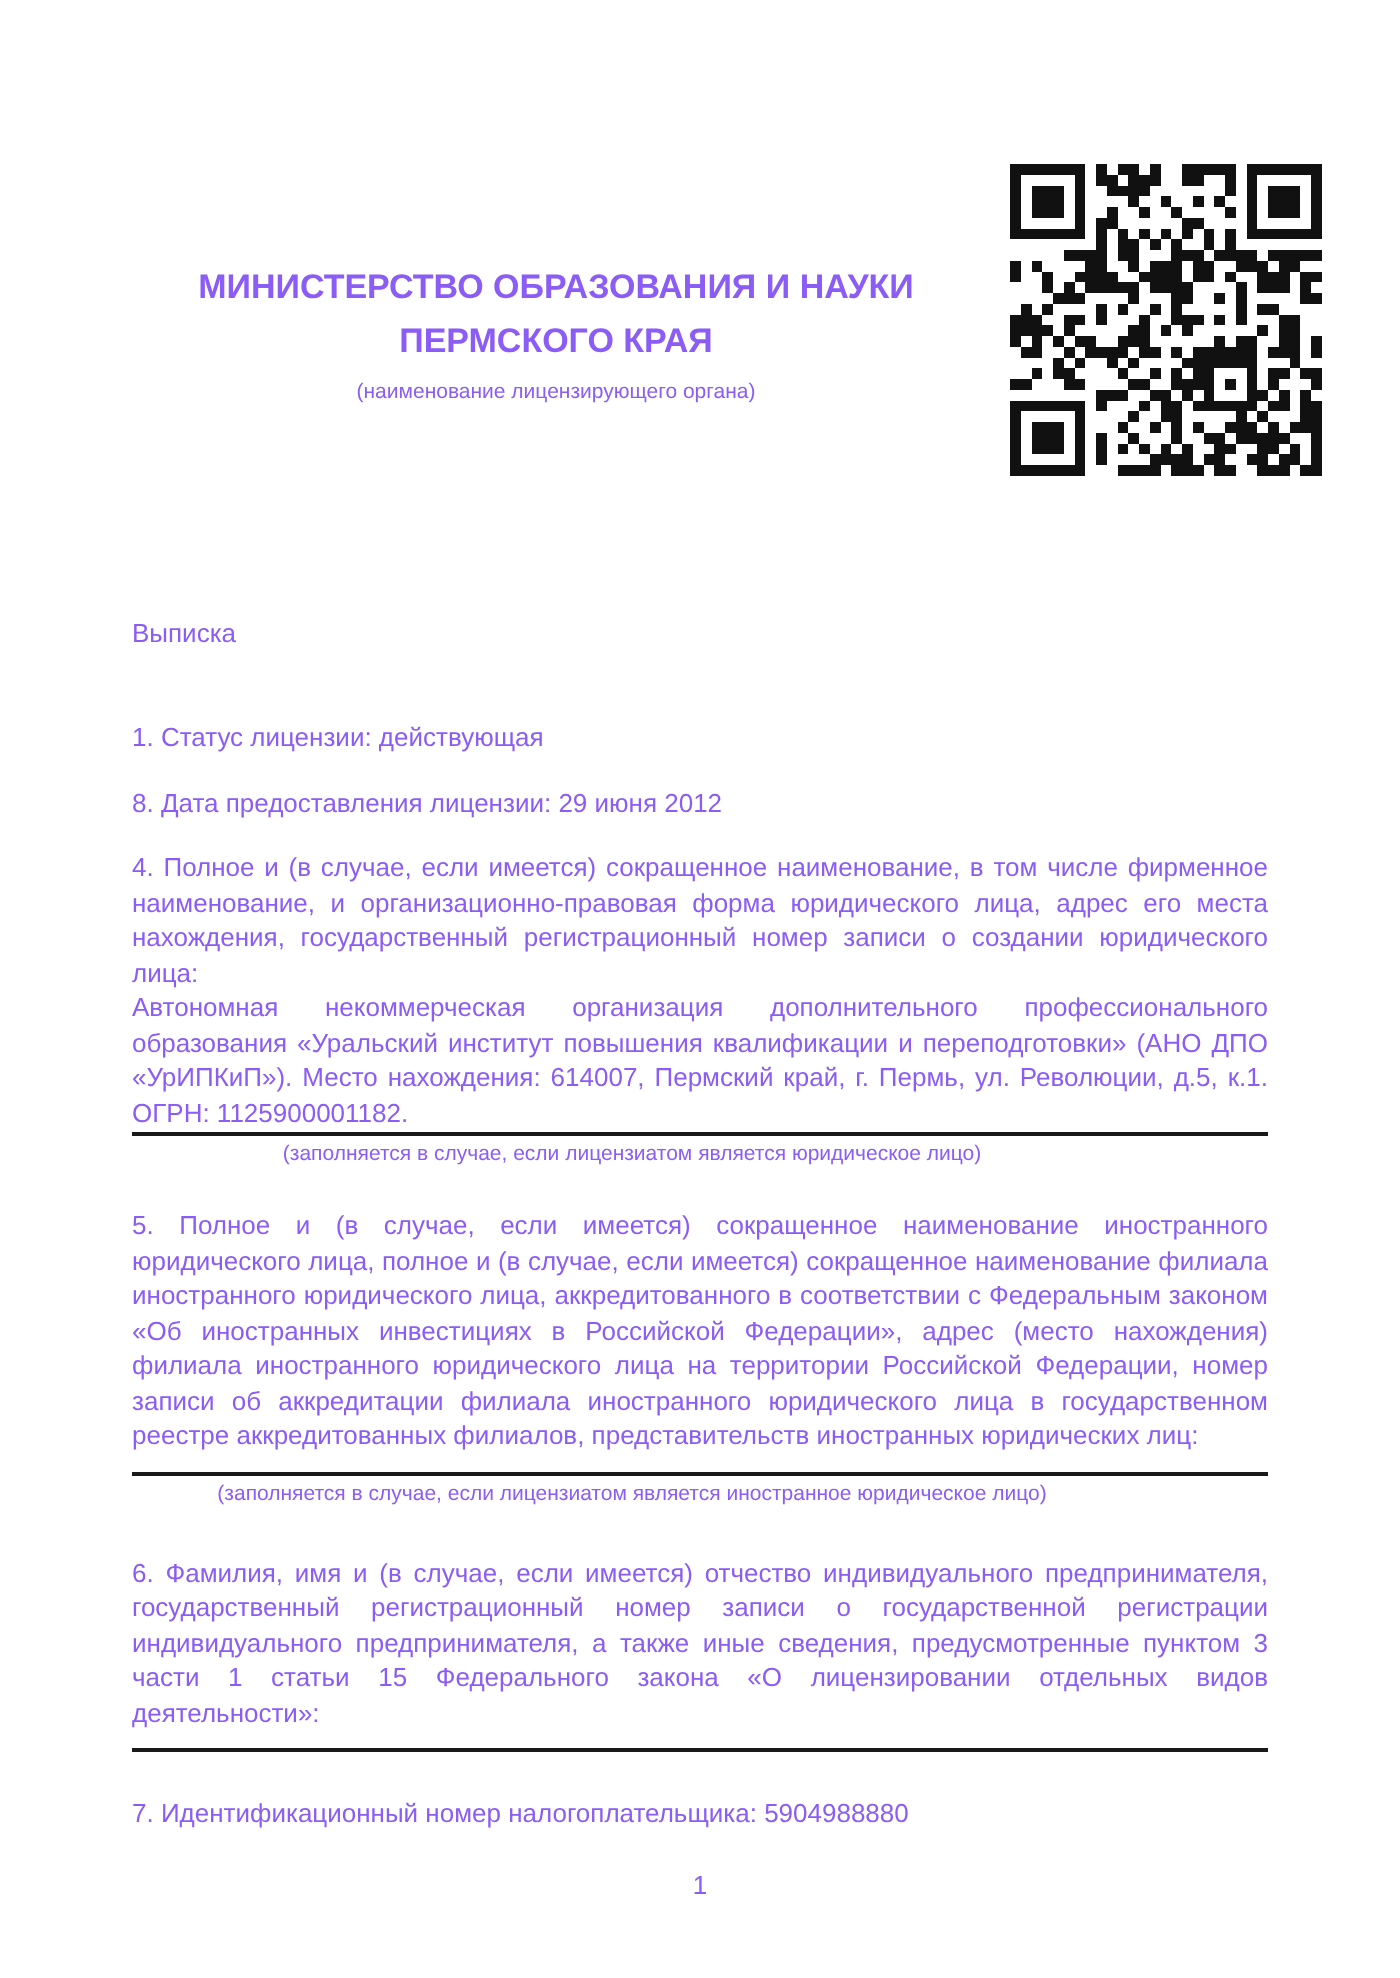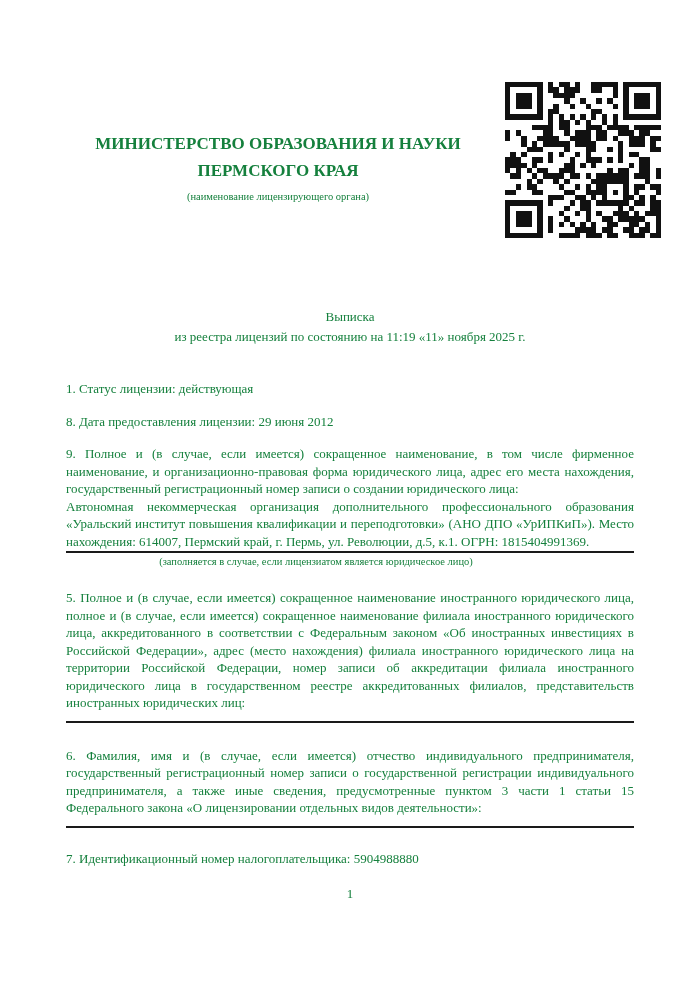--- a/index.html
+++ b/index.html
@@ -1,22 +1,22 @@
 <!DOCTYPE html>
 <html lang="ru"><head>
 <meta charset="utf-8">
 <style>
   html, body { margin: 0; padding: 0; background: #ffffff; }
   .page {
     position: relative;
     width: 700px;
     height: 989px;
     background: #ffffff;
-    color: #15803d;
-    font-family: Liberation Serif, serif;
+    color: #8b5cf6;
+    font-family: Liberation Sans, sans-serif;
     font-size: 13px;
     line-height: 17.5px;
     overflow: hidden;
   }
   .content {
     position: absolute;
     left: 66px;
     top: 0;
     width: 568px;
   }
@@ -40,21 +40,20 @@
   .qr {
     position: absolute;
     left: 505px;
     top: 82px;
     width: 156px;
     height: 156px;
   }
   
   .doc-title {
     margin-top: 104px;
-    text-align: center;
   }
   .doc-title div { line-height: 20px; }
   
   .section { text-align: justify; }
   .s1 { margin-top: 33px; }
   .s2 { margin-top: 17px; }
   .s3 { margin-top: 15px; }
   .s4 { margin-top: 15px; }
   .s5 { margin-top: 20px; }
   .s6 { margin-top: 24px; }
@@ -515,43 +514,43 @@
     <div class="ministry-block">
       <div class="ministry-name">
         <div>МИНИСТЕРСТВО ОБРАЗОВАНИЯ И НАУКИ</div>
         <div>ПЕРМСКОГО КРАЯ</div>
       </div>
       <div class="ministry-caption">(наименование лицензирующего органа)</div>
     </div>
 
     <div class="doc-title">
       <div>Выписка</div>
-      <div>из реестра лицензий по состоянию на 11:19 «11» ноября 2025 г.</div>
     </div>
 
     <div class="section s1">
       <div>1. Статус лицензии: действующая</div>
     </div>
 
 
     <div class="section s3">
       <div>8. Дата предоставления лицензии: 29 июня 2012</div>
     </div>
 
     <div class="section s4">
-      <div>9. Полное и (в случае, если имеется) сокращенное наименование, в том числе фирменное наименование, и организационно-правовая форма юридического лица, адрес его места нахождения, государственный регистрационный номер записи о создании юридического лица:</div>
-      <div class="answer">Автономная некоммерческая организация дополнительного профессионального образования «Уральский институт повышения квалификации и переподготовки» (АНО ДПО «УрИПКиП»). Место нахождения: 614007, Пермский край, г. Пермь, ул. Революции, д.5, к.1. ОГРН: 1815404991369.</div>
+      <div>4. Полное и (в случае, если имеется) сокращенное наименование, в том числе фирменное наименование, и организационно-правовая форма юридического лица, адрес его места нахождения, государственный регистрационный номер записи о создании юридического лица:</div>
+      <div class="answer">Автономная некоммерческая организация дополнительного профессионального образования «Уральский институт повышения квалификации и переподготовки» (АНО ДПО «УрИПКиП»). Место нахождения: 614007, Пермский край, г. Пермь, ул. Революции, д.5, к.1. ОГРН: 1125900001182.</div>
       <div class="rule"></div>
       <div class="caption caption-under-rule">(заполняется в случае, если лицензиатом является юридическое лицо)</div>
     </div>
 
     <div class="section s5">
       <div>5. Полное и (в случае, если имеется) сокращенное наименование иностранного юридического лица, полное и (в случае, если имеется) сокращенное наименование филиала иностранного юридического лица, аккредитованного в соответствии с Федеральным законом «Об иностранных инвестициях в Российской Федерации», адрес (место нахождения) филиала иностранного юридического лица на территории Российской Федерации, номер записи об аккредитации филиала иностранного юридического лица в государственном реестре аккредитованных филиалов, представительств иностранных юридических лиц:</div>
       <div class="answer-blank"></div>
       <div class="rule"></div>
+      <div class="caption caption-under-rule">(заполняется в случае, если лицензиатом является иностранное юридическое лицо)</div>
     </div>
 
     <div class="section s6">
       <div>6. Фамилия, имя и (в случае, если имеется) отчество индивидуального предпринимателя, государственный регистрационный номер записи о государственной регистрации индивидуального предпринимателя, а также иные сведения, предусмотренные пунктом 3 части 1 статьи 15 Федерального закона «О лицензировании отдельных видов деятельности»:</div>
       <div class="answer-blank"></div>
       <div class="rule"></div>
     </div>
 
     <div class="section s7">
       <div>7. Идентификационный номер налогоплательщика: 5904988880</div>

